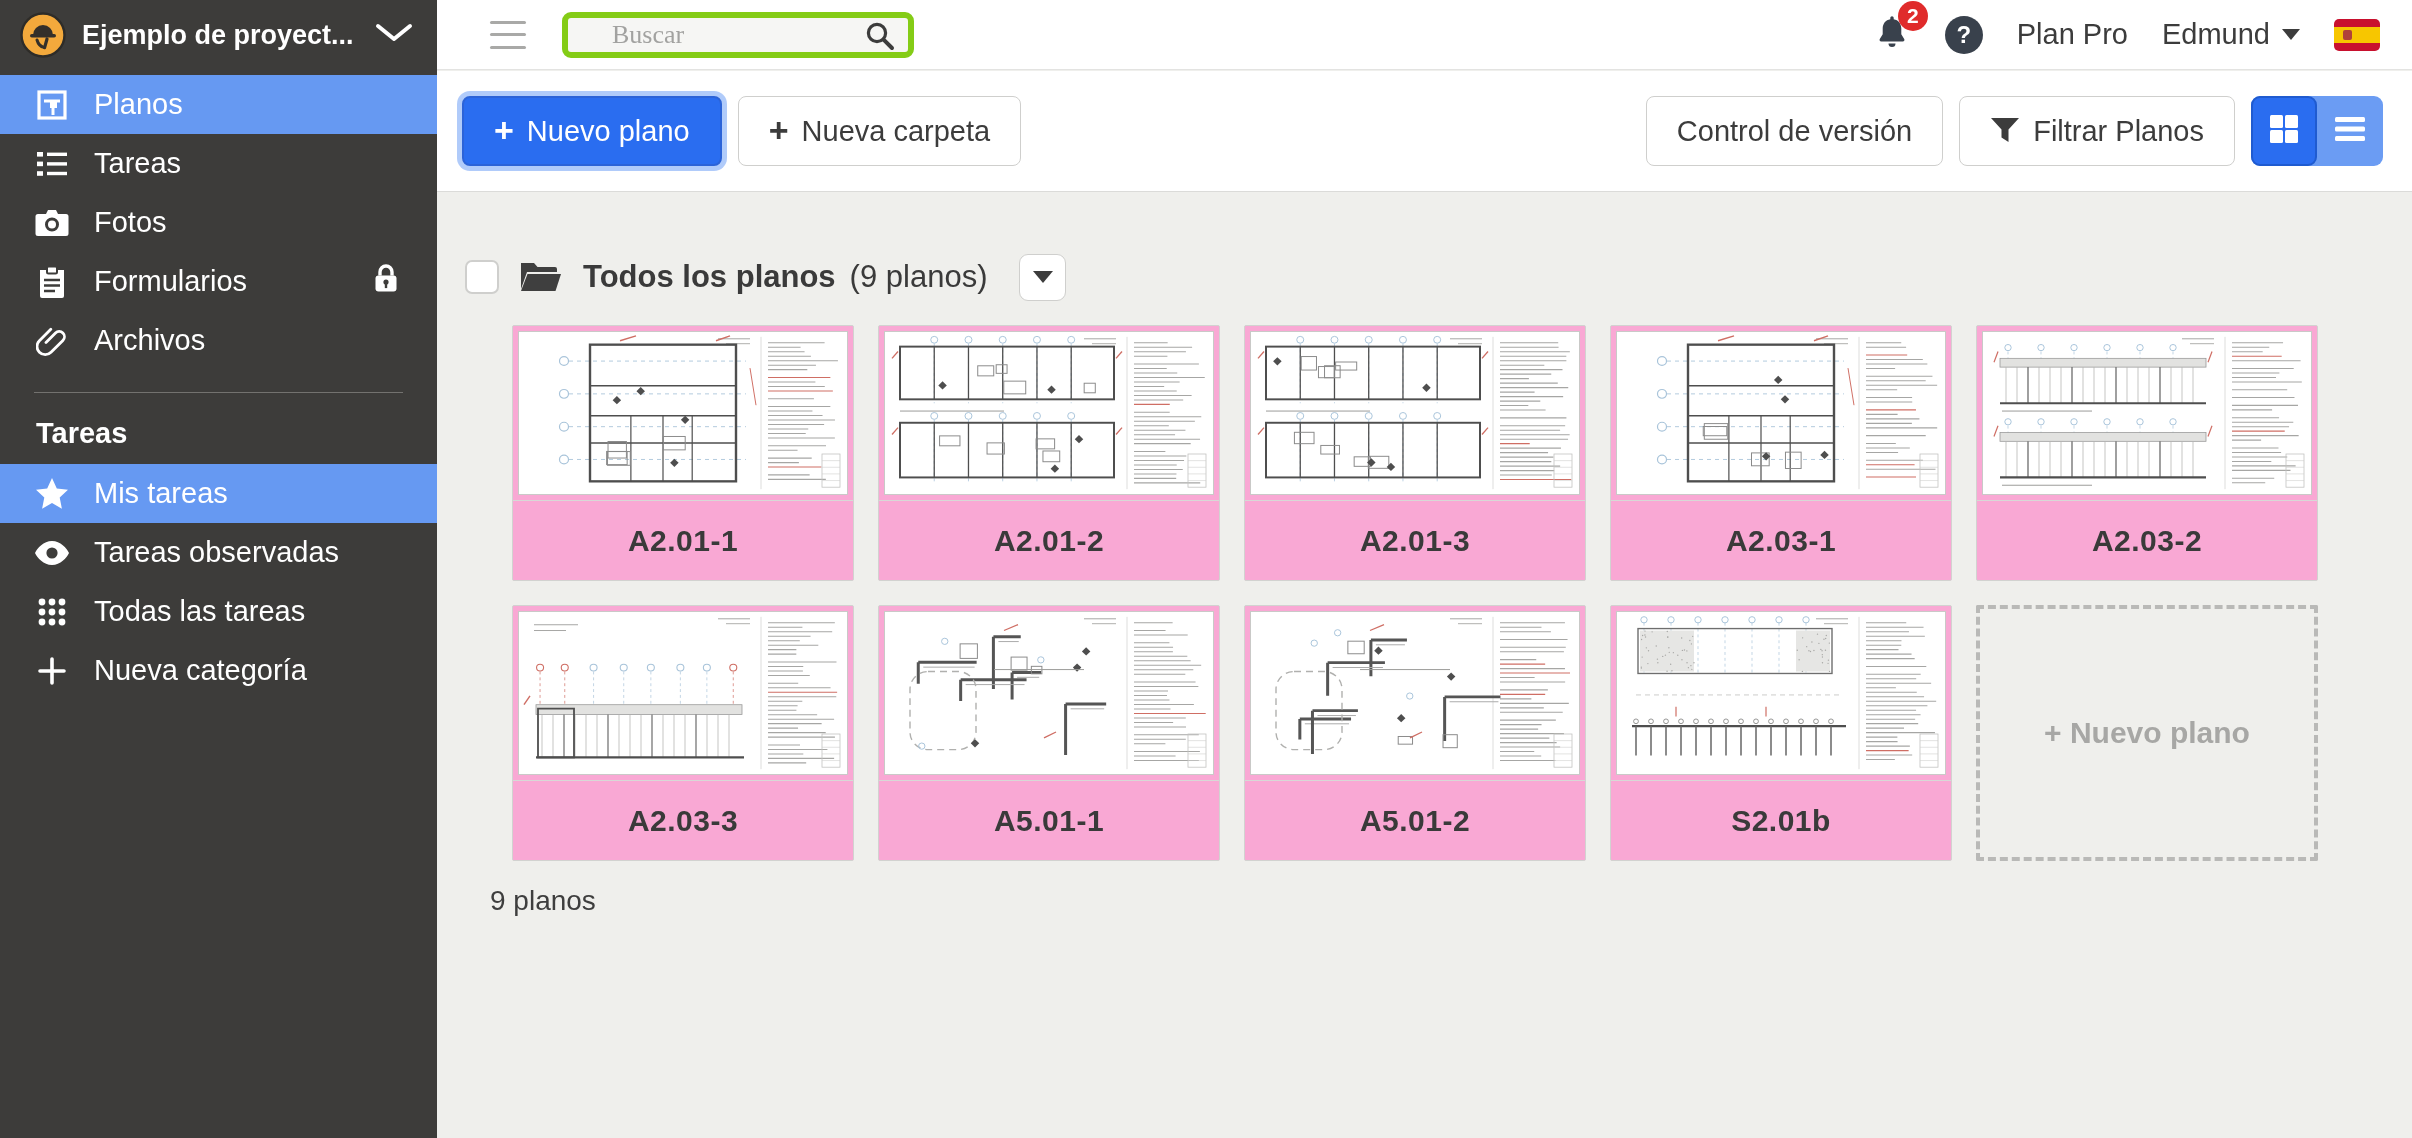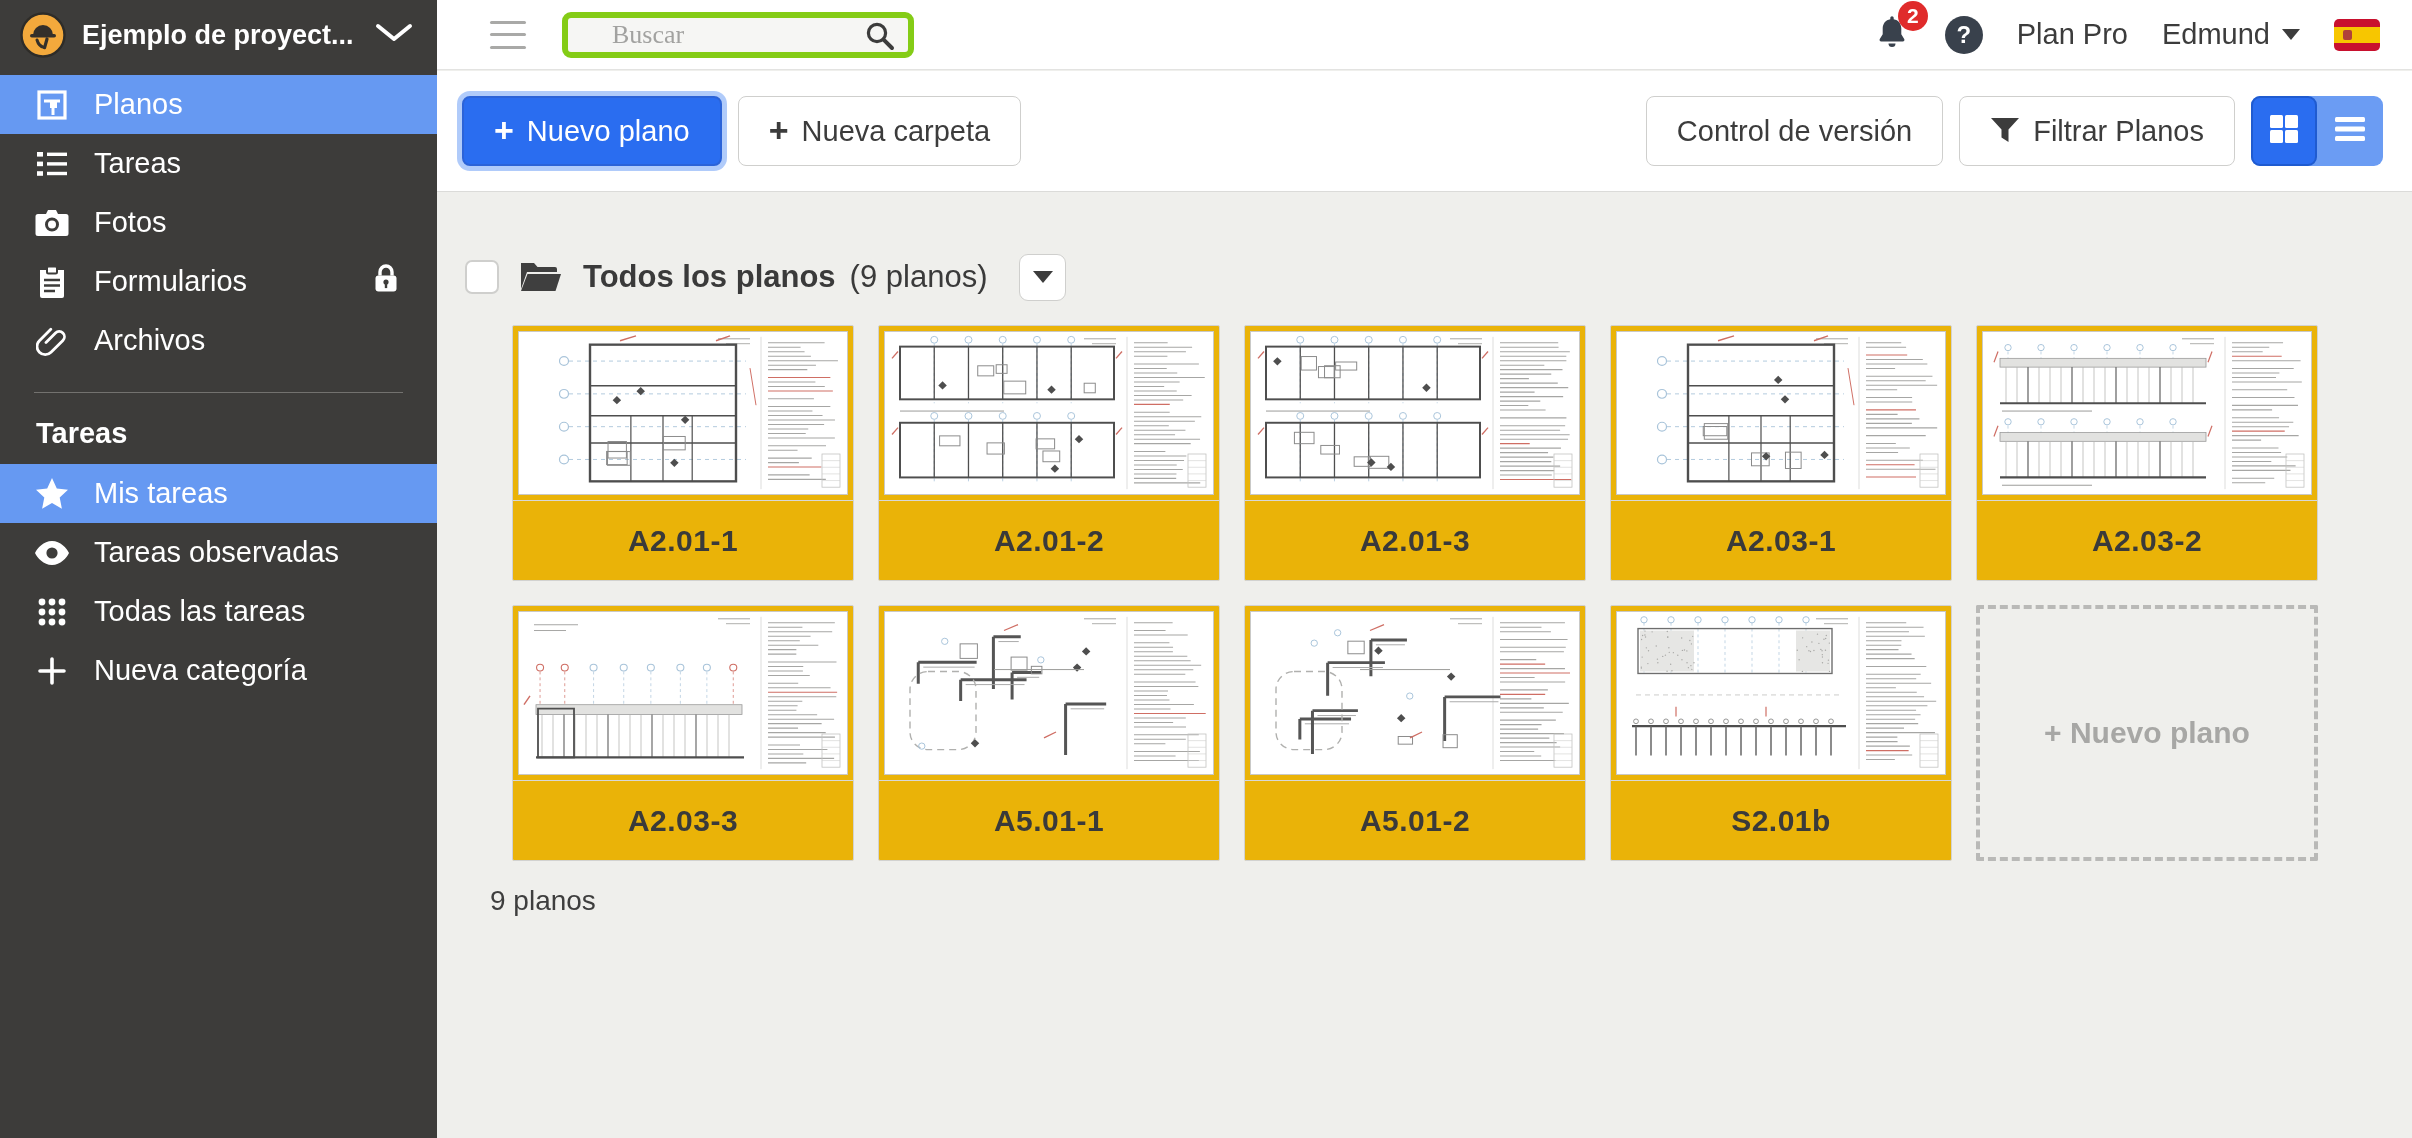--- a/index.html
+++ b/index.html
@@ -50,21 +50,21 @@
   .seg.inactive{border-radius:0 9px 9px 0;}
   
   .content{position:absolute;left:437px;top:209px;width:1975px;bottom:0;margin-top:12px;}
   .folder-row{display:flex;align-items:center;margin:32px 0 0 28px;gap:20px;height:48px;}
   .checkbox{width:34px;height:34px;background:#fff;border:2px solid #cfcfcd;border-radius:7px;cursor:pointer;box-sizing:border-box;}
   .folder-title{font-size:31px;font-weight:700;color:#3a3a3a;margin-left:2px;}
   .folder-count{font-size:31px;color:#3a3a3a;margin-left:-6px;}
   .dropdown-btn{width:47px;height:47px;background:#fff;border:1px solid #cfcfcd;border-radius:9px;display:flex;align-items:center;justify-content:center;cursor:pointer;margin-left:12px;box-sizing:border-box;}
   .dropdown-btn .caret{border-left-width:10px;border-right-width:10px;border-top-width:12px;}
   .plans-grid{margin:24px 0 0 75px;display:grid;grid-template-columns:repeat(5,342px);gap:24px;}
-  .plan-card{width:342px;height:256px;background:#eab308;border:1px solid #d2d2d0;border-radius:2px;box-sizing:border-box;display:flex;flex-direction:column;cursor:pointer;overflow:hidden;}
+  .plan-card{width:342px;height:256px;background:#f9a8d4;border:1px solid #d2d2d0;border-radius:2px;box-sizing:border-box;display:flex;flex-direction:column;cursor:pointer;overflow:hidden;}
   .thumb{height:175px;border-bottom:1px solid #d8d8d6;padding:5px;box-sizing:border-box;flex:0 0 auto;}
   .thumb svg{width:100%;height:100%;display:block;}
   .card-label{flex:1;display:flex;align-items:center;justify-content:center;font-size:30px;font-weight:700;color:#3a3a3a;letter-spacing:.5px;}
   .new-plan-cell{width:342px;height:256px;border:4px dashed #b9b9b7;border-radius:2px;box-sizing:border-box;display:flex;align-items:center;justify-content:center;color:#a7a7a5;font-size:30px;font-weight:600;cursor:pointer;}
   .footer-count{margin:24px 0 0 53px;font-size:28px;color:#3e3e3e;}
 </style>
 </head>
 <body>
 
 <div class="sidebar">

